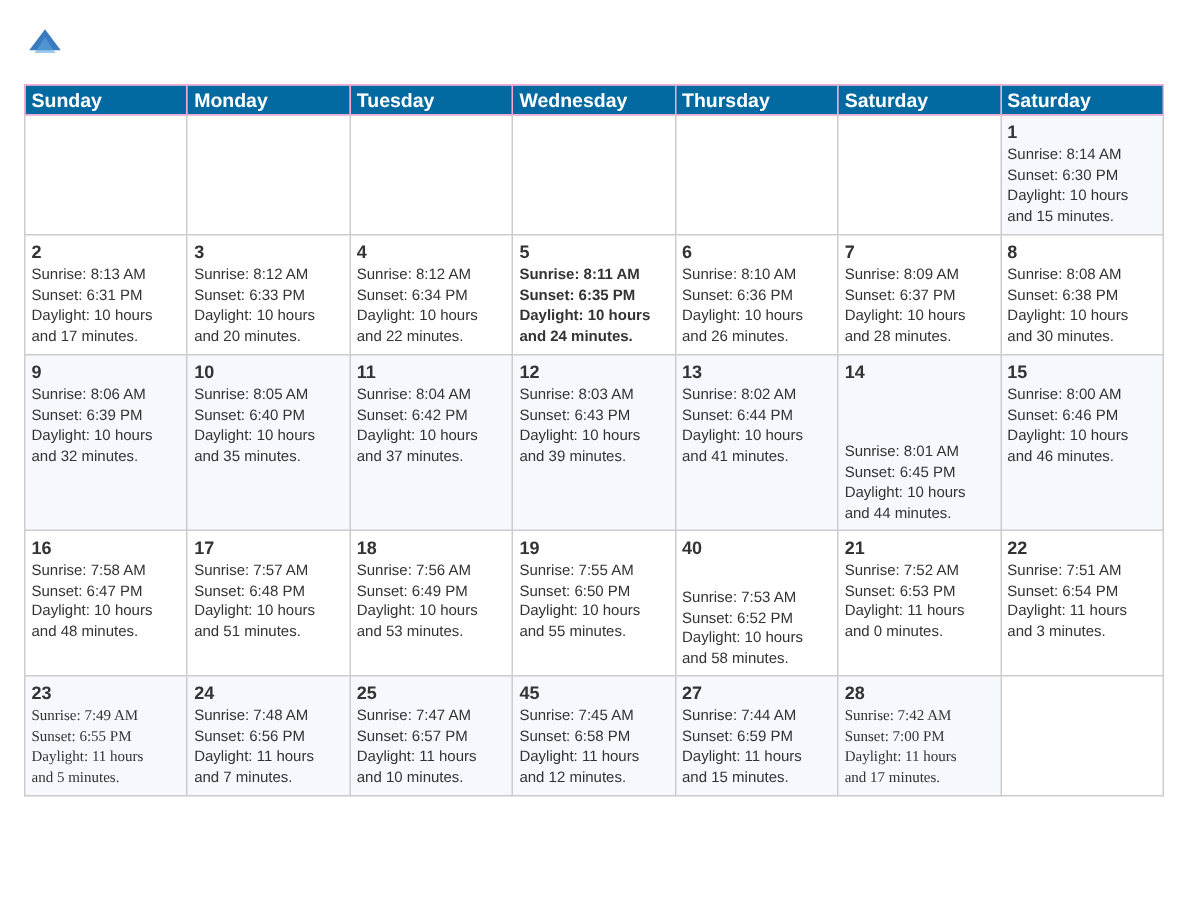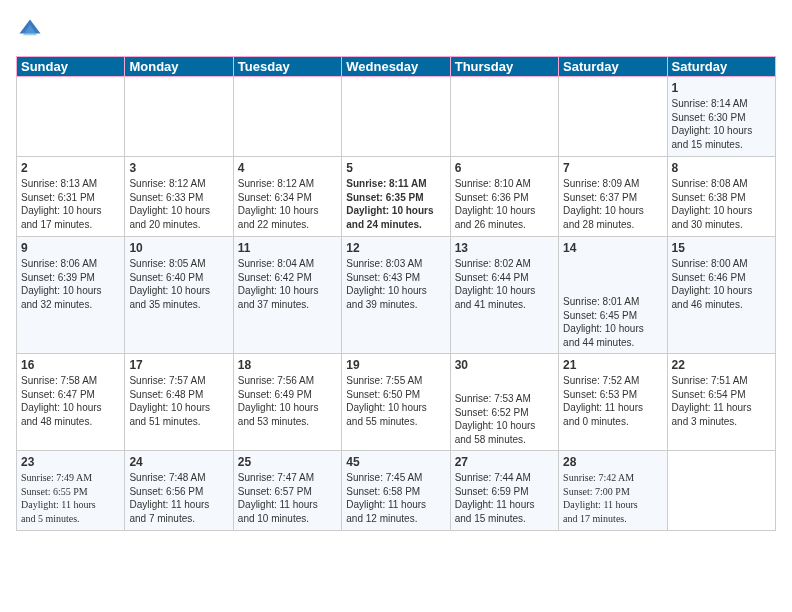--- a/index.html
+++ b/index.html
@@ -270,21 +270,21 @@
 and 53 minutes.</div>
         </td>
         <td>
           <span class="day-number">19</span>
           <div class="day-info" style="white-space: pre-line;">Sunrise: 7:55 AM
 Sunset: 6:50 PM
 Daylight: 10 hours
 and 55 minutes.</div>
         </td>
         <td>
-          <span class="day-number">30</span>
+          <span class="day-number">40</span>
           <div class="day-info" style="white-space: pre-line; margin-top: 20px;">Sunrise: 7:53 AM
 Sunset: 6:52 PM
 Daylight: 10 hours
 and 58 minutes.</div>
         </td>
         <td>
           <span class="day-number">21</span>
           <div class="day-info" style="white-space: pre-line;">Sunrise: 7:52 AM
 Sunset: 6:53 PM
 Daylight: 11 hours

